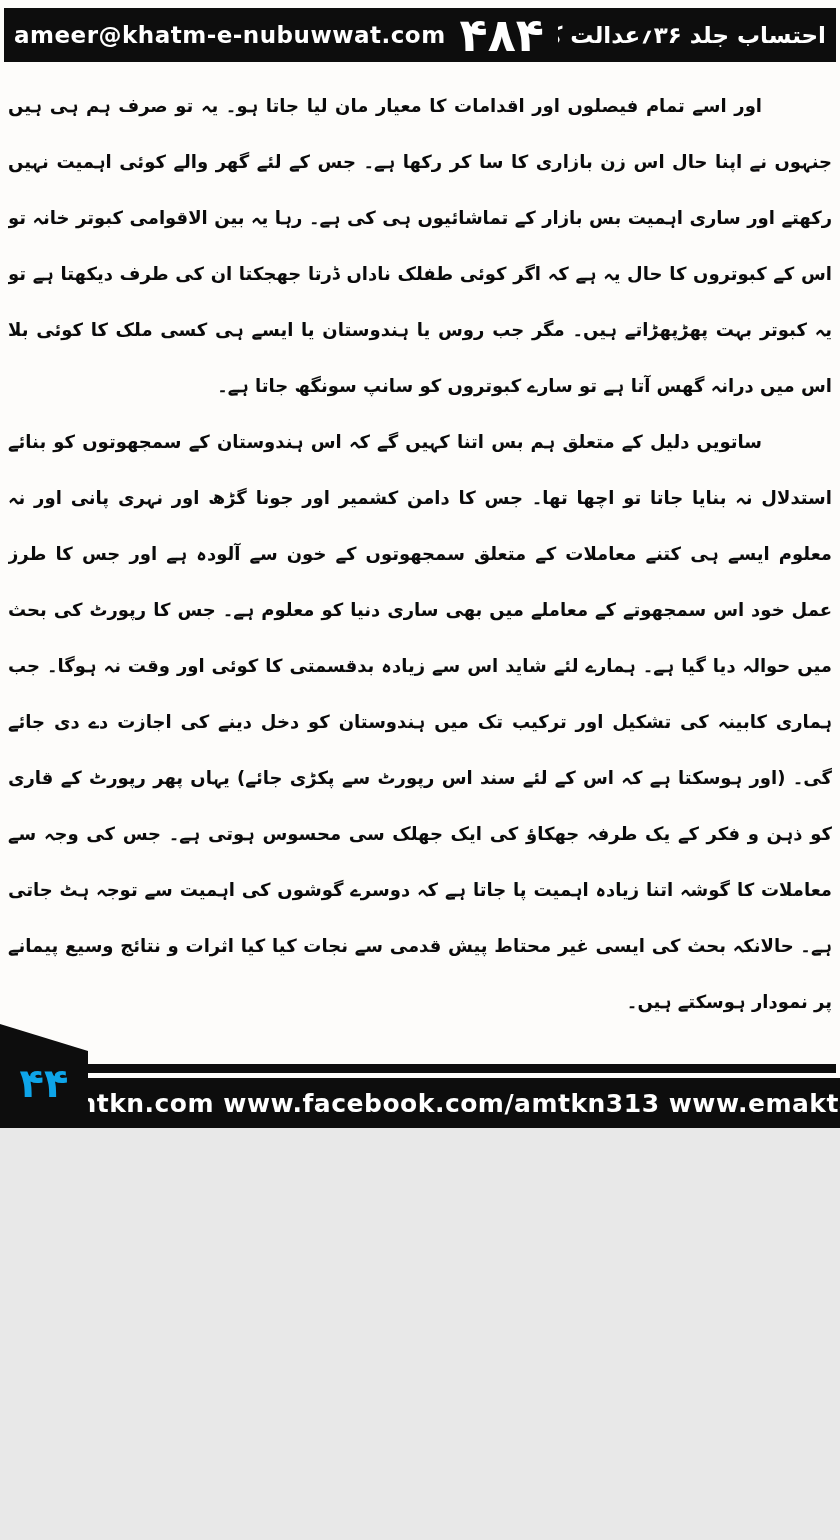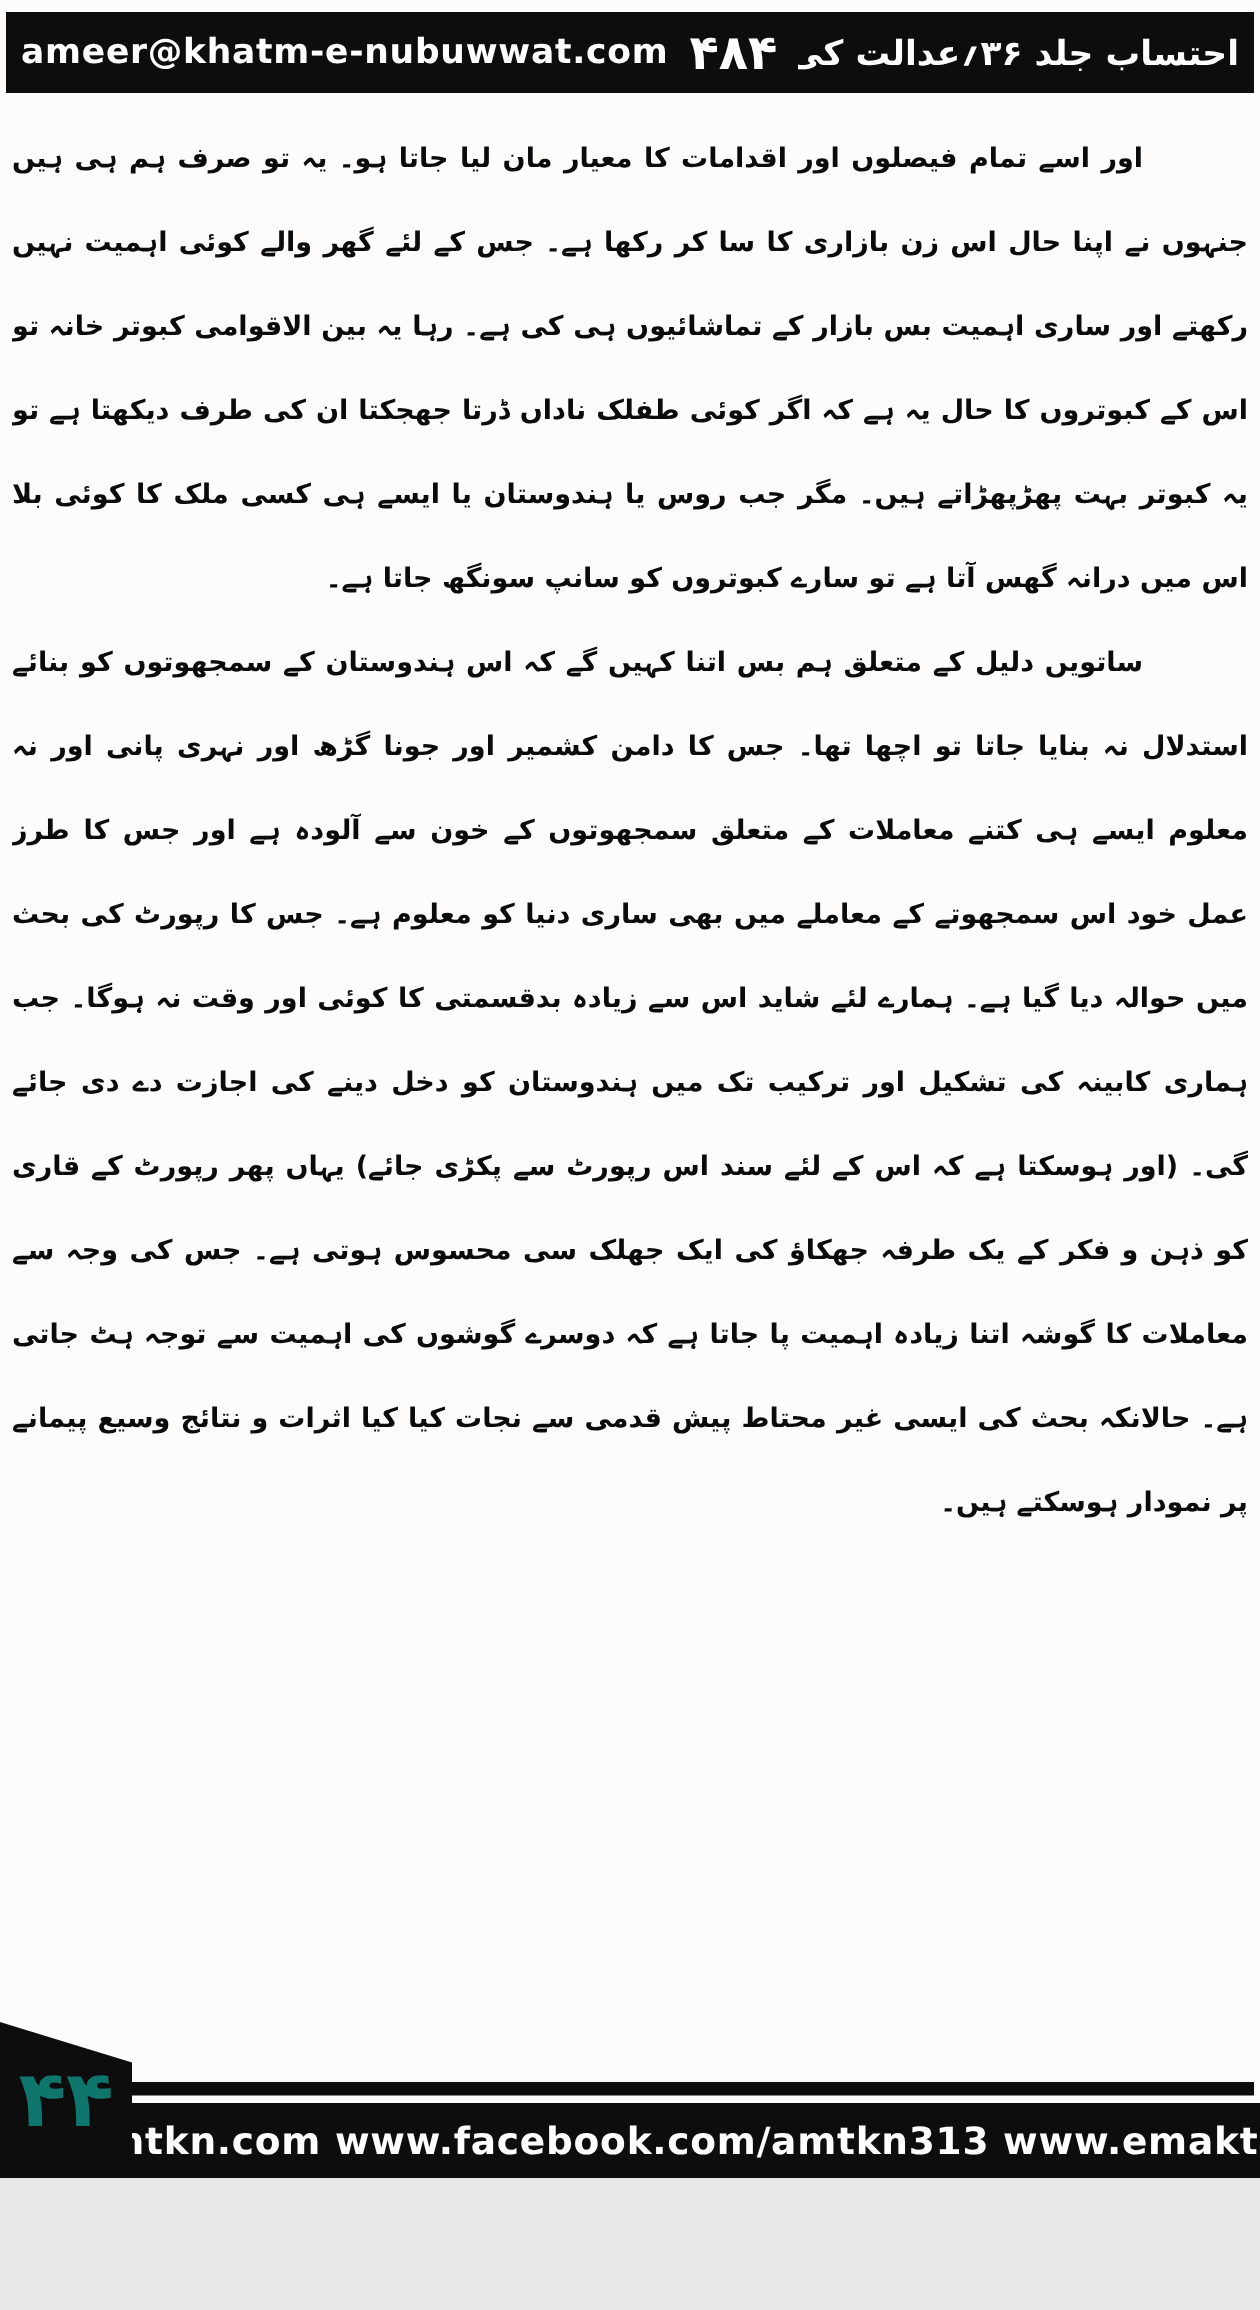--- a/index.html
+++ b/index.html
@@ -1,20 +1,20 @@
 <!DOCTYPE html>
 <html lang="ur"><head>
 <meta charset="utf-8">
 <style>
   * { margin: 0; padding: 0; box-sizing: border-box; }
   html, body { background: #e8e8e8; }
   .page {
     position: relative;
     width: 840px;
-    height: 1452px;
+    height: 1128px;
     margin: 0 auto;
     background: #fdfcfa;
     overflow: hidden;
     font-family: "DejaVu Sans", sans-serif;
     color: #0b0b0b;
   }
   
   .header-bar {
     position: absolute;
     top: 8px;
@@ -30,21 +30,21 @@
   }
   .header-email {
     direction: ltr;
     font-weight: bold;
     font-size: 23px;
     letter-spacing: 0.5px;
     white-space: nowrap;
   }
   .header-page-number {
     font-weight: bold;
-    font-size: 32px;
+    font-size: 46px;
     direction: rtl;
     white-space: nowrap;
     padding: 0 14px;
   }
   .header-title {
     direction: rtl;
     font-weight: bold;
     font-size: 23px;
     white-space: nowrap;
     overflow: hidden;
@@ -101,23 +101,23 @@
     width: 88px;
     height: 104px;
     background: #0d0d0d;
     clip-path: polygon(0 0, 100% 26%, 100% 100%, 0 100%);
     display: flex;
     align-items: flex-end;
     justify-content: center;
     z-index: 2;
   }
   .page-tab-number {
-    color: #0f766e;
+    color: #0ea5e9;
     font-weight: bold;
-    font-size: 52px;
+    font-size: 40px;
     direction: rtl;
     margin-bottom: 22px;
   }
 </style>
 </head>
 <body>
 
 <div class="page">
 
   <div class="header-bar">

